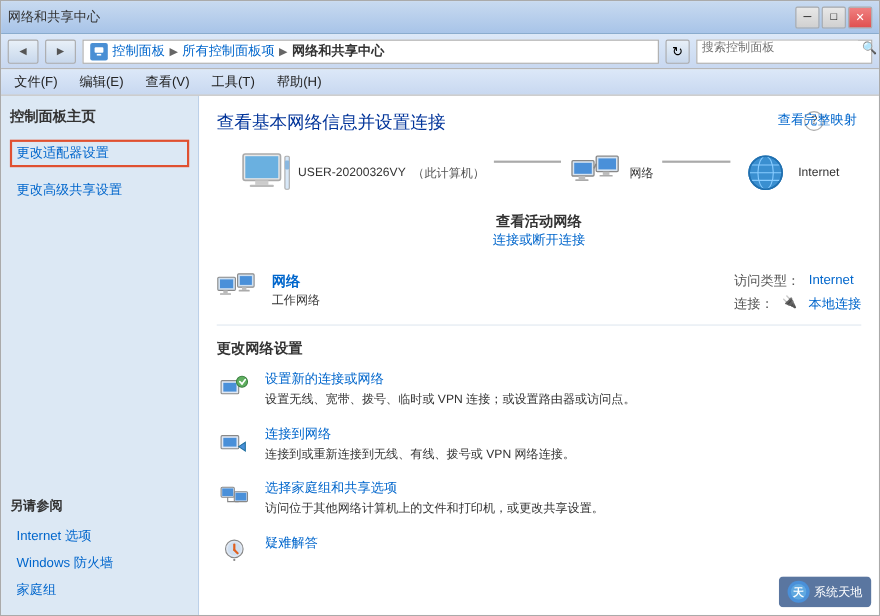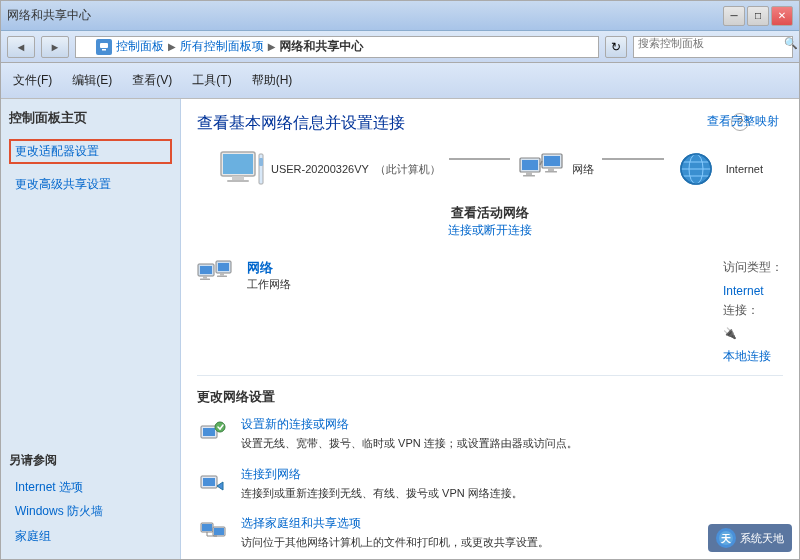--- a/index.html
+++ b/index.html
@@ -77,21 +77,21 @@
       font-size: 11px;
       color: #555;
     }
     .breadcrumb-bar {
       flex: 1;
       height: 22px;
       background: white;
       border: 1px solid #aaa;
       display: flex;
       align-items: center;
-      padding: 0 20px;
+      padding: 0 6px;
       font-size: 12px;
       color: #333;
       gap: 4px;
     }
     .bc-icon {
       width: 16px;
       height: 16px;
       background: #4a8fd4;
       border-radius: 2px;
       display: inline-flex;
@@ -125,21 +125,21 @@
     }
     .search-box input {
       border: none;
       outline: none;
       flex: 1;
       font-size: 11px;
       color: #aaa;
     }
     
     .menu-bar {
-      height: 36px;
+      height: 24px;
       background: linear-gradient(to bottom, #dce8f8, #c8d8f0);
       display: flex;
       align-items: center;
       padding: 0 8px;
       gap: 12px;
       border-bottom: 1px solid #bbb;
     }
     .menu-item {
       font-size: 12px;
       color: #222;
@@ -299,21 +299,20 @@
     .network-status {
       display: flex;
       flex-direction: column;
       gap: 4px;
       font-size: 12px;
       color: #333;
     }
     .status-row {
       display: flex;
       gap: 8px;
-      flex-direction: column;
     }
     .status-label {
       color: #555;
     }
     .status-value {
       color: #0066cc;
       cursor: pointer;
     }
     
     .change-settings-title {

